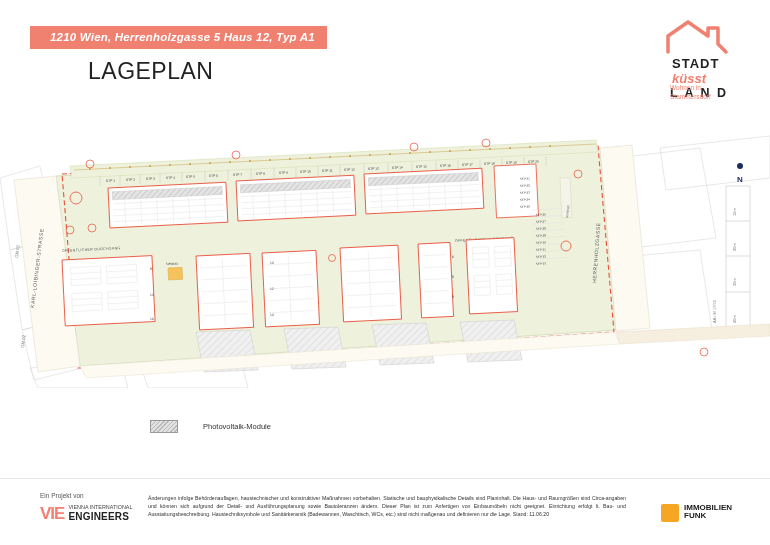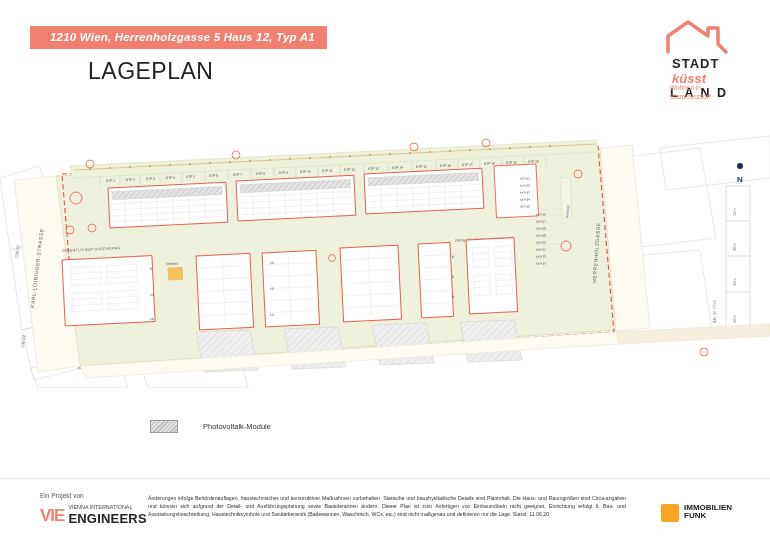--- a/index.html
+++ b/index.html
@@ -135,21 +135,21 @@
     font-weight: bold;
     color: #f08070;
     letter-spacing: -1px;
     line-height: 1;
   }
   .vie-text {
     font-size: 5.4px;
     line-height: 1.25;
     color: #444;
   }
-  .vie-text b { font-size: 13px; letter-spacing:.2px; display:block; color:#222;}
+  .vie-text b { font-size: 10px; letter-spacing:.2px; display:block; color:#222;}
   .disclaimer {
     position: absolute;
     left: 148px;
     top: 12px;
     width: 478px;
     font-size: 5.2px;
     line-height: 1.55;
     color: #333;
     text-align: justify;
   }

